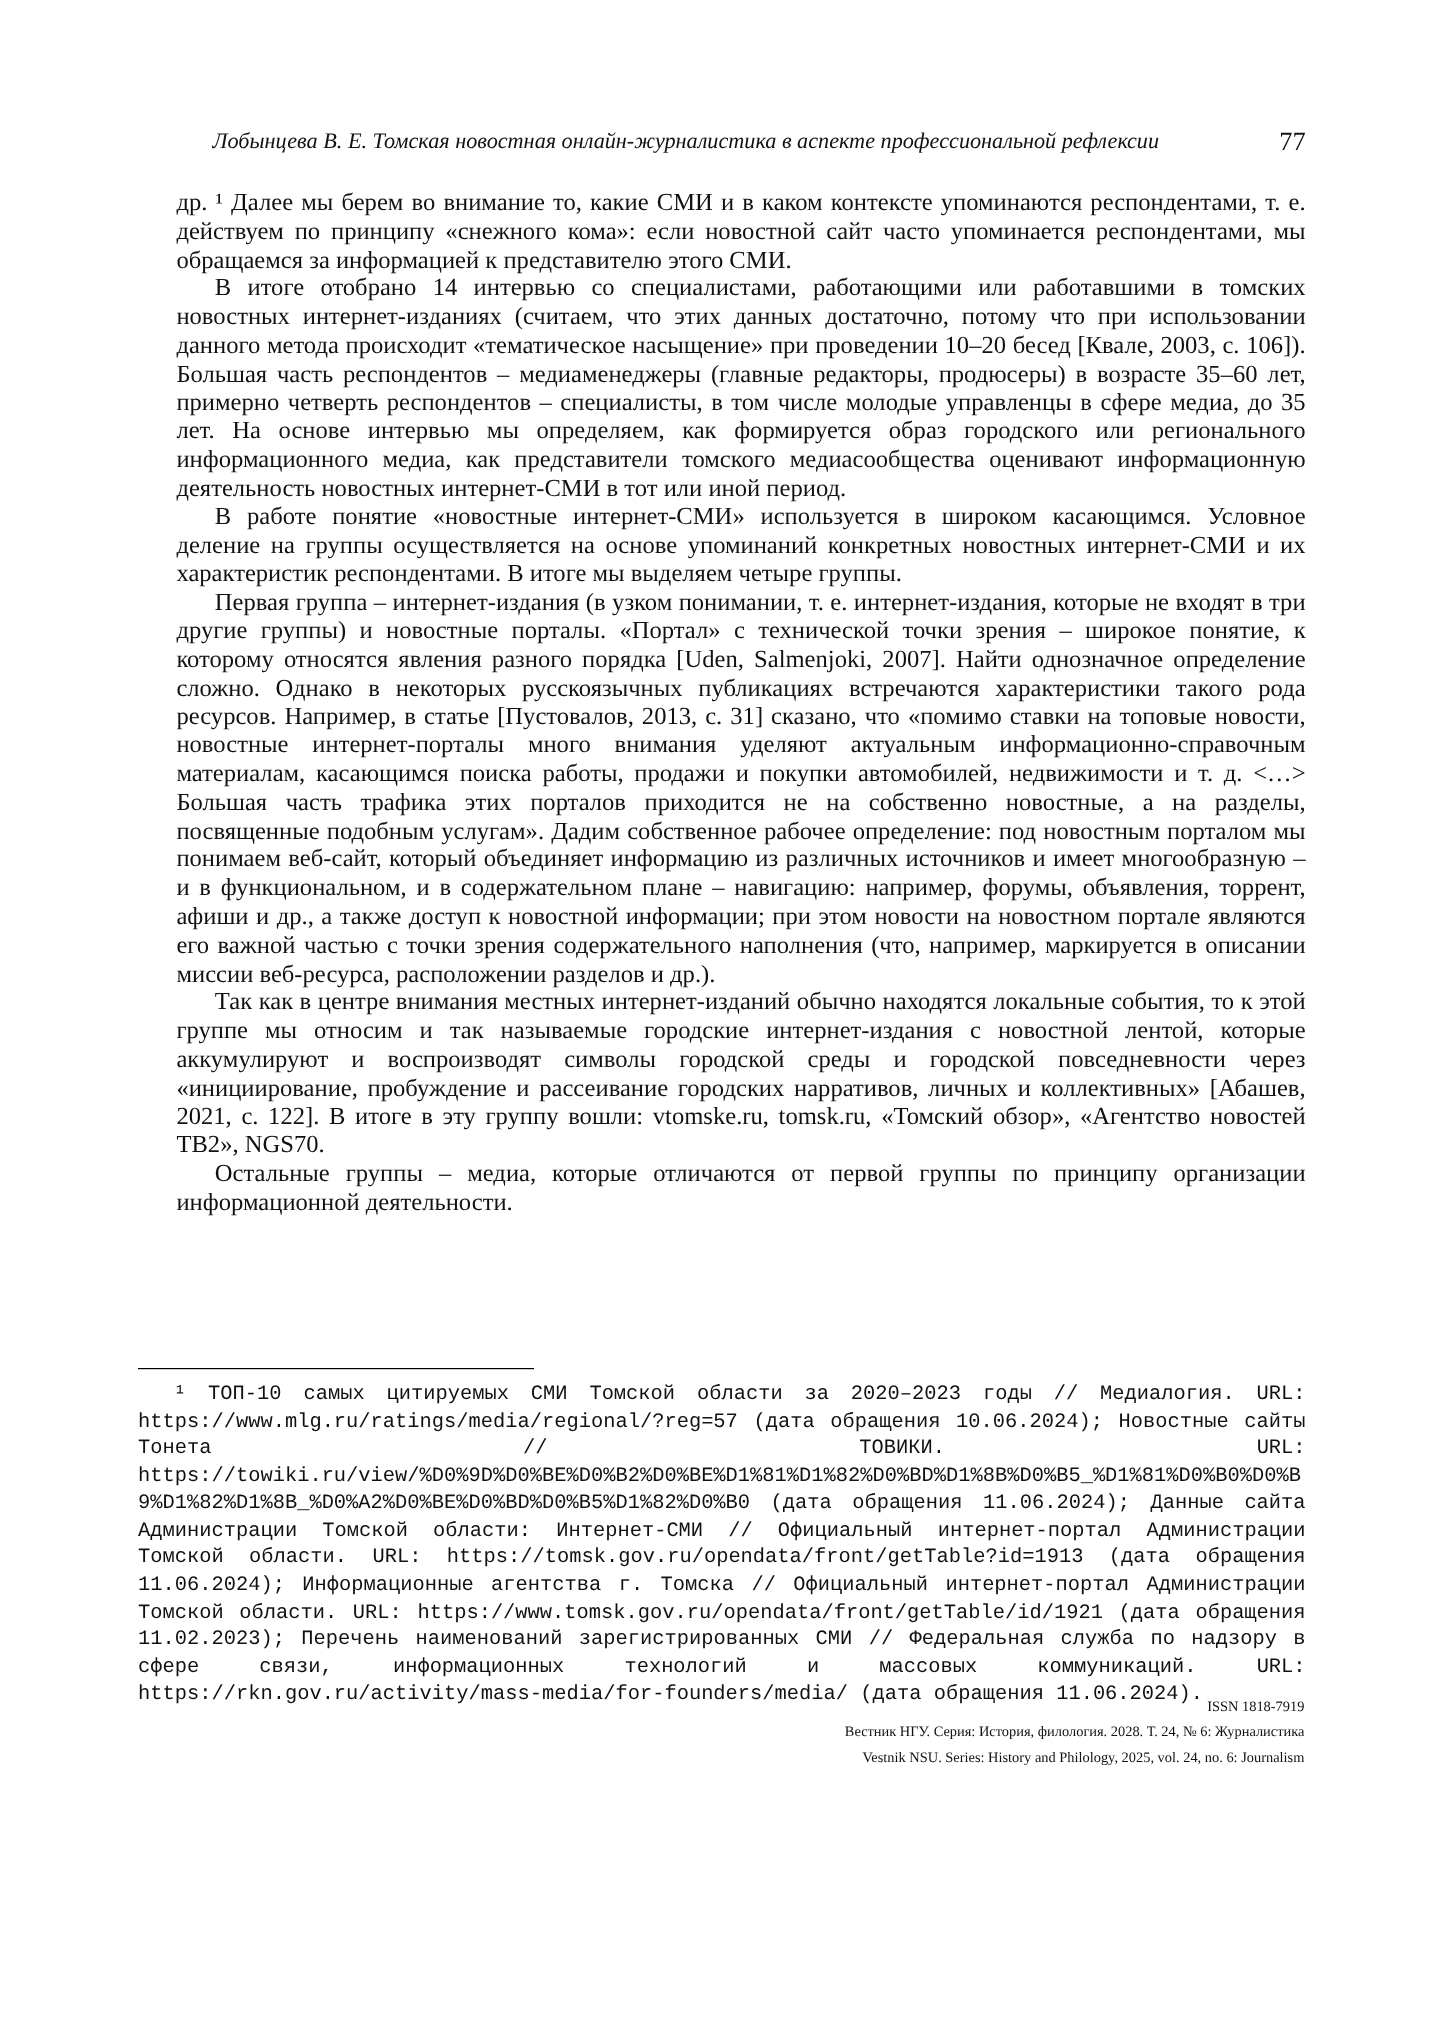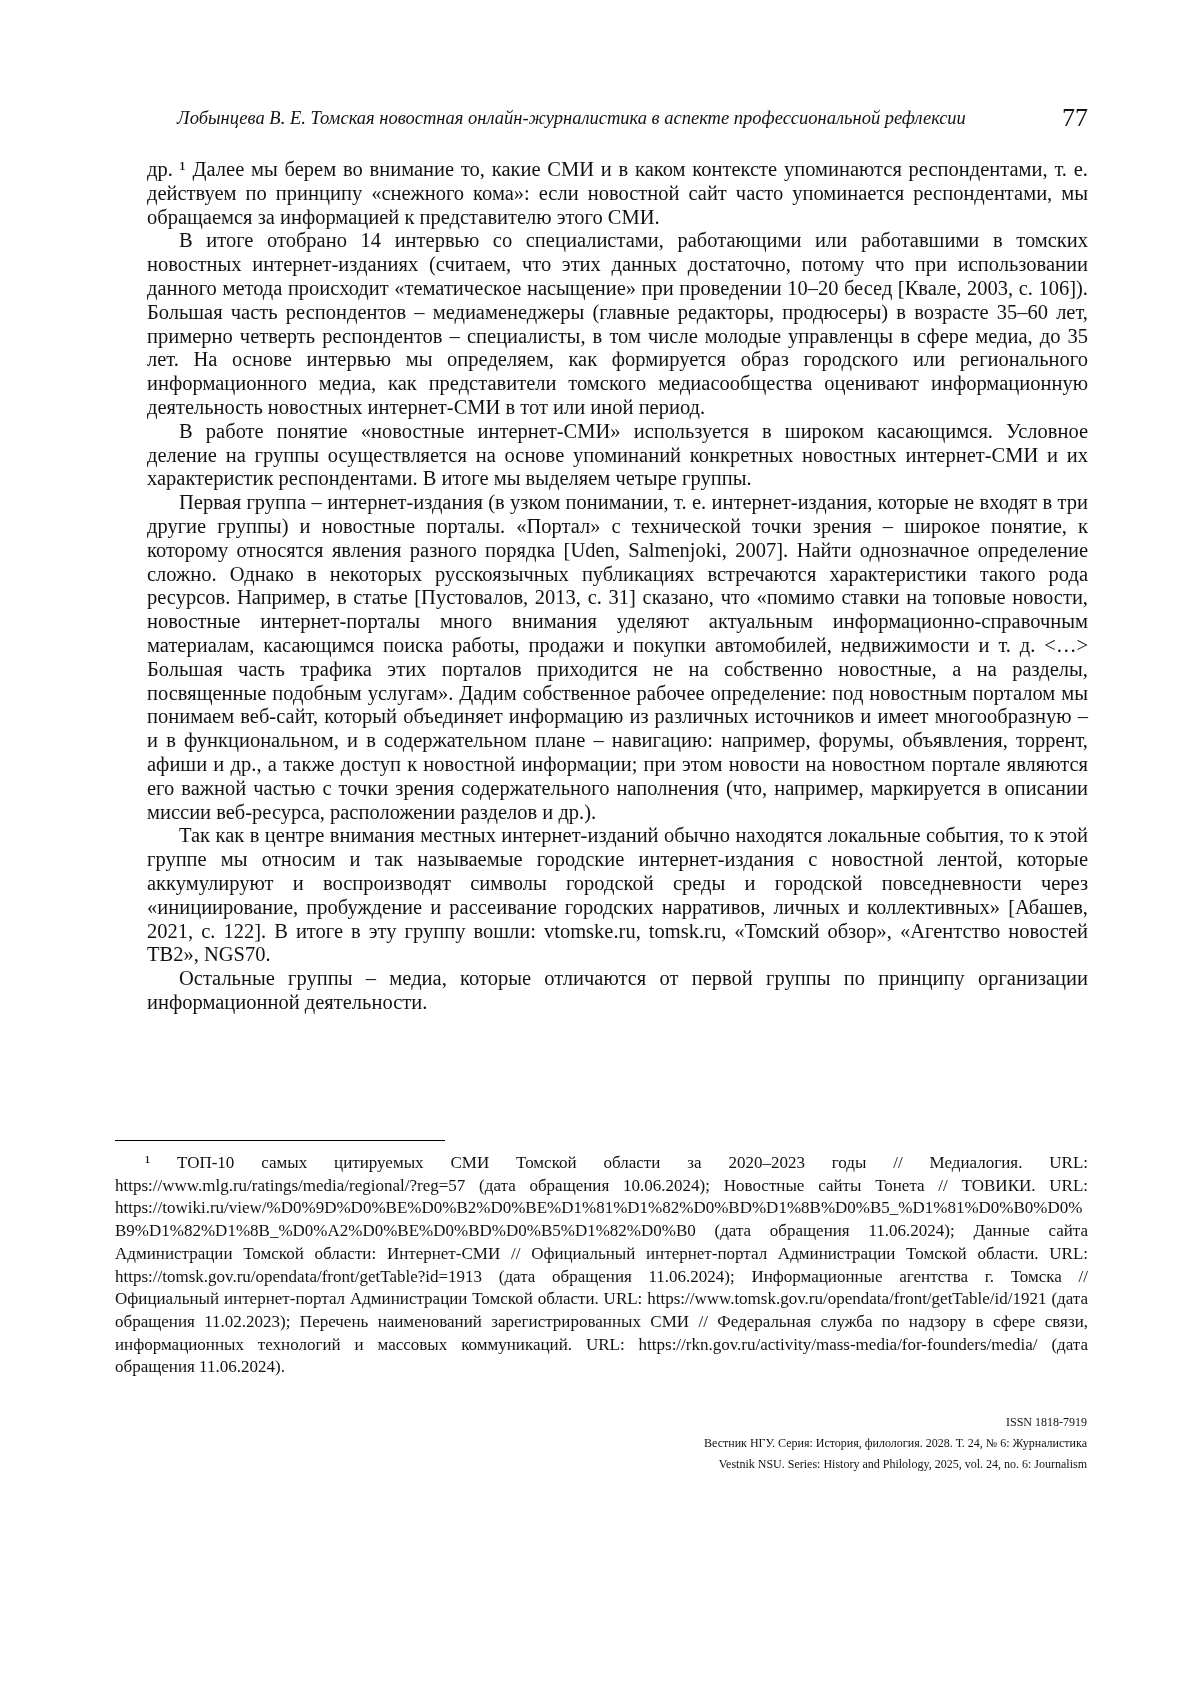--- a/index.html
+++ b/index.html
@@ -25,21 +25,21 @@
     display: block;
     text-align: center;
     font-style: italic;
     padding-right: 60px;
   }
   .rh-page {
     position: absolute;
     right: 0;
     top: 0;
     font-style: normal;
-    font-size: 26px;
+    font-size: 22px;
   }
   .body-text {
     position: absolute;
     top: 158px;
     left: 115px;
     width: 973px;
     font-size: 20.5px;
     line-height: 23.8px;
     text-align: justify;
   }
@@ -56,20 +56,21 @@
     height: 1px;
     background: #000000;
     margin-bottom: 11px;
   }
   .footnote {
     font-size: 17px;
     line-height: 22.7px;
     text-align: justify;
     text-indent: 30px;
     overflow-wrap: anywhere;
+    font-family: Liberation Mono, monospace;
   }
   .page-footer {
     position: absolute;
     top: 1412px;
     right: 113px;
     text-align: right;
     font-size: 12px;
     line-height: 21px;
   }
 </style>

